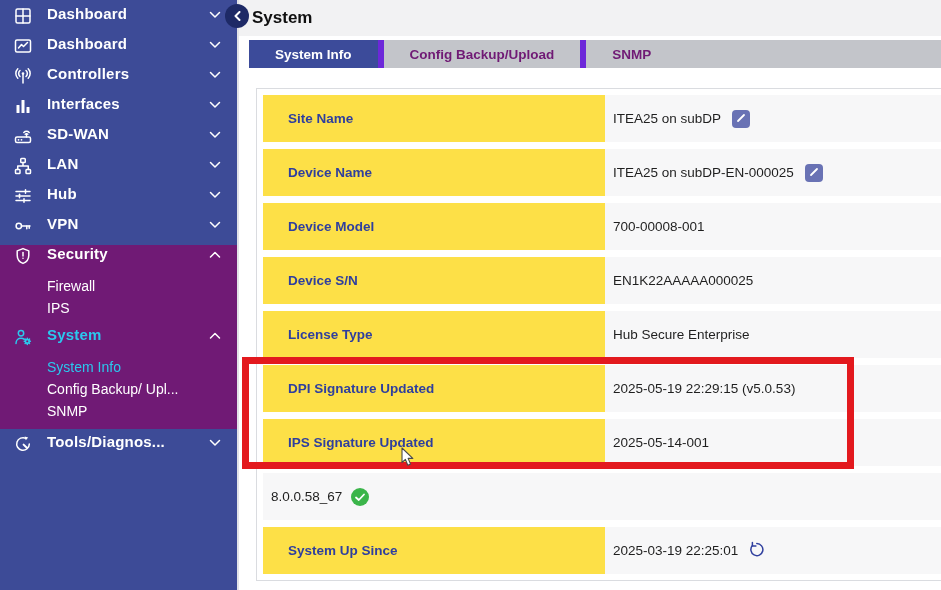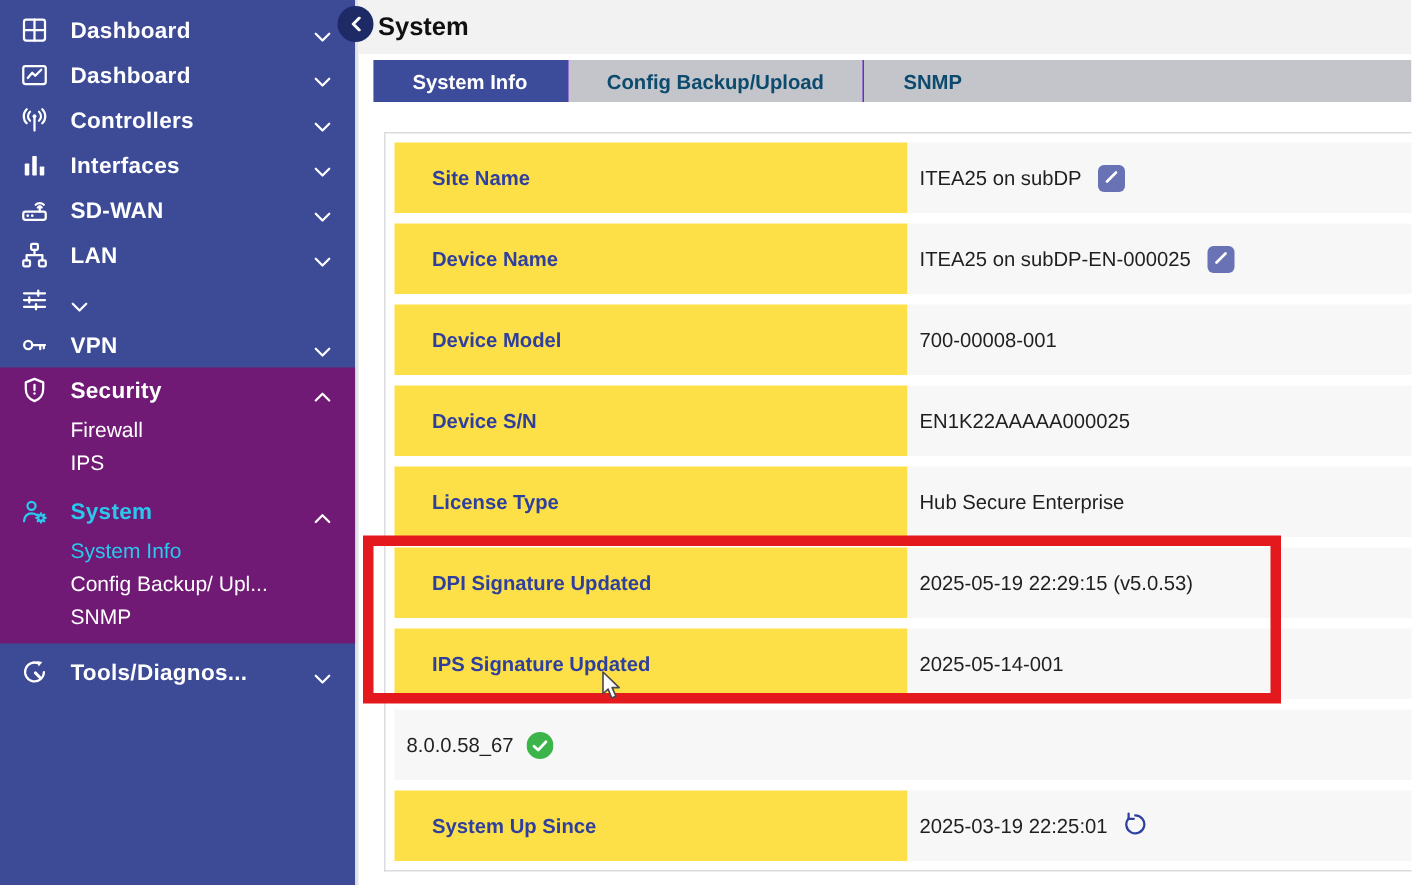--- a/index.html
+++ b/index.html
@@ -8,21 +8,21 @@
     position: relative; width: 941px; height: 590px; overflow: hidden;
     font-family: "Liberation Sans", sans-serif; background: #fff;
   }
 
   
   .sidebar {
     position: absolute; left: 0; top: 0; width: 237px; height: 590px;
     background: #3D4B97; color: #fff; padding-top: 5px;
   }
   .side-item {
-    display: flex; align-items: center; height: 30px; padding: 0 16px 0 12px;
+    display: flex; align-items: flex-start; height: 30px; padding: 0 16px 0 12px;
     cursor: pointer;
   }
   .side-item .ic { width: 22px; height: 22px; margin-right: 13px; flex: 0 0 22px; display:flex; align-items:center; justify-content:center; }
   .side-item .lbl { flex: 1; font-size: 15px; font-weight: bold; letter-spacing: .2px; white-space: nowrap; overflow: hidden; }
   .side-item .chev { width: 12px; height: 8px; flex: 0 0 12px; }
   .side-group { background: #701a75; padding-bottom: 7px; }
   .side-sub {
     height: 22px; line-height: 22px; padding-left: 47px; font-size: 14px;
     color: #fff; cursor: pointer; white-space: nowrap; overflow: hidden;
   }
@@ -39,22 +39,22 @@
   .topbar { height: 36px; background: #F2F2F3; display: flex; align-items: center; }
   .page-title { margin-left: 13px; font-size: 17px; font-weight: bold; color: #101010; }
   .collapse-btn {
     position: absolute; left: -14px; top: 4px; width: 24px; height: 24px; border-radius: 50%;
     background: #1E2A66; display: flex; align-items: center; justify-content: center;
     cursor: pointer; z-index: 10; border: none;
   }
   .tabbar { margin: 4px 0 0 10px; height: 28px; background: #C3C5CA; display: flex; align-items: stretch; }
   .tab {
     display: flex; align-items: center; justify-content: center;
-    font-size: 13.5px; font-weight: bold; color: #0c4a6e; padding: 0 26px;
-    cursor: pointer; border-left: 1px solid #6d28d9;
+    font-size: 13.5px; font-weight: bold; color: #701a75; padding: 0 26px;
+    cursor: pointer; border-left: 6px solid #6d28d9;
   }
   .tab:first-child { border-left: none; }
   .tab.active { background: #3C4B9A; color: #fff; border-left: none; }
   .tab-fill { flex: 1; }
 
   .card {
     margin: 20px 0 0 17px; width: 687px;
     border: 1px solid #DADCE0; border-right: none;
     padding: 6px 0 6px 6px; background: #fff;
   }
@@ -183,20 +183,21 @@
       <span class="ic">
         <svg class="stroke-ic" width="20" height="20" viewBox="0 0 20 20">
             <line x1="3" y1="5.5" x2="17" y2="5.5"></line>
             <line x1="3" y1="10" x2="17" y2="10"></line>
             <line x1="3" y1="14.5" x2="17" y2="14.5"></line>
             <line x1="12.5" y1="3.8" x2="12.5" y2="7.2"></line>
             <line x1="6.5" y1="8.3" x2="6.5" y2="11.7"></line>
             <line x1="11" y1="12.8" x2="11" y2="16.2"></line>
           </svg>
       </span>
+      <span class="lbl">Hub</span>
       <span class="chev"><svg class="stroke-ic" width="12" height="8" viewBox="0 0 12 8">
             <polyline points="1.5,1.5 6,6 10.5,1.5"></polyline>
           </svg></span>
     </div>
 
     <div class="side-item">
       <span class="ic">
         <svg class="stroke-ic" width="20" height="20" viewBox="0 0 20 20">
             <circle cx="5.8" cy="10" r="2.7"></circle>
             <line x1="8.5" y1="10" x2="17" y2="10"></line>

